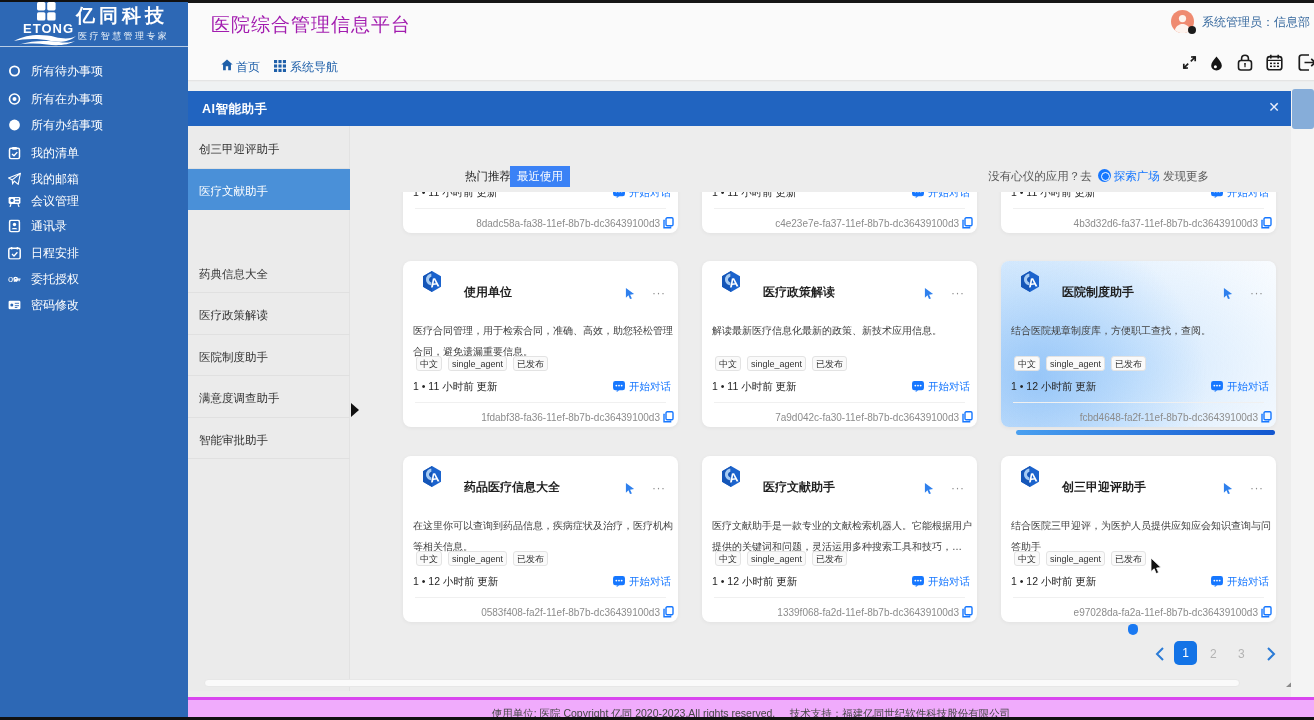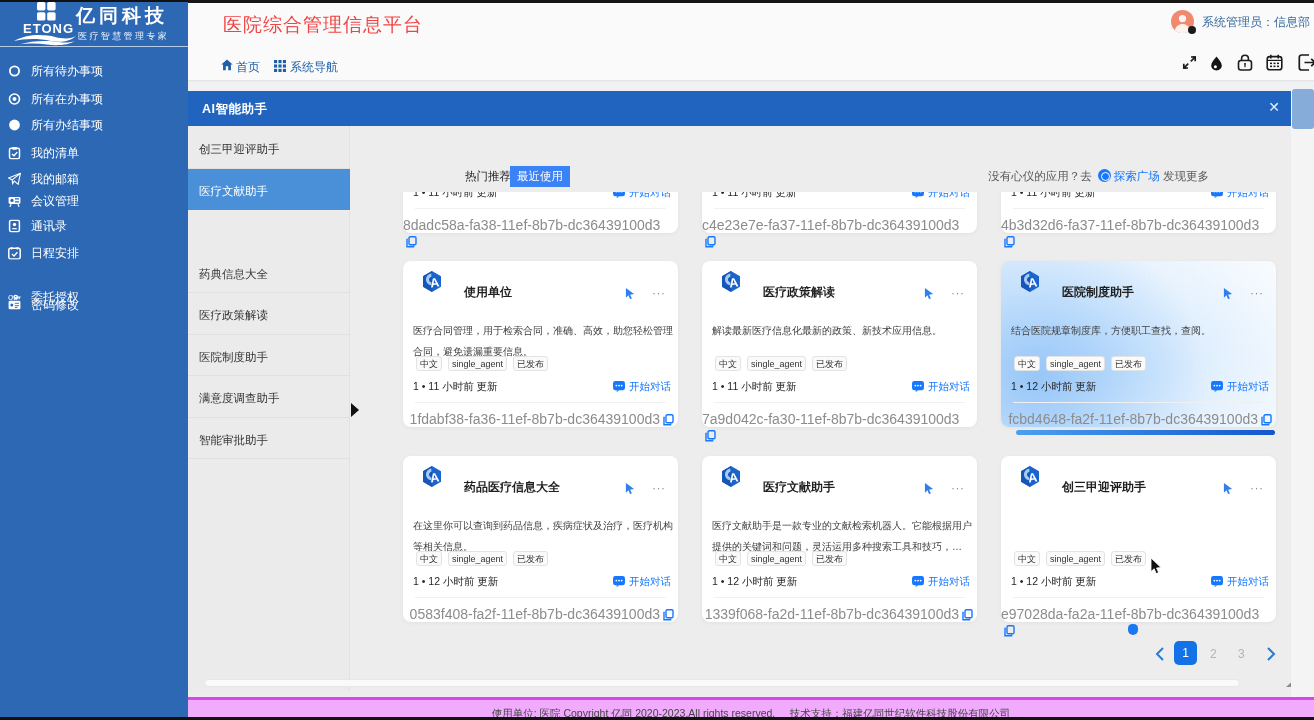--- a/index.html
+++ b/index.html
@@ -18,21 +18,21 @@
   .logo-divider { left:0; top:46px; width:188px; height:1px; background:rgba(230,238,246,.75); }
   .etong { left:23px; top:21px; color:#fff; font-weight:bold; font-size:13px; letter-spacing:1px; }
   .brand-cn { left:76px; top:3px; color:#fff; font-size:19px; font-weight:bold; letter-spacing:4px; width:110px; white-space:nowrap; font-family:"Liberation Serif",serif; }
   .brand-sub { left:78px; top:30px; color:#eef4fa; font-size:9px; letter-spacing:2.4px; white-space:nowrap; }
   .menu-item { left:0; width:188px; height:24px; color:#fff; font-size:12px; }
   .menu-item .mi-txt { position:absolute; left:31px; top:50%; transform:translateY(-50%); }
   .menu-item .mi-ico { position:absolute; left:8px; top:50%; transform:translateY(-50%); width:13px; height:13px; }
 
   
   .header { left:188px; top:2px; width:1126px; height:79px; background:#fafafa; z-index:5; border-bottom:1px solid #e4e4e4; }
-  .page-title { left:35px; top:10px; font-size:19px; color:#ef4444; letter-spacing:1px; }
+  .page-title { left:23px; top:10px; font-size:19px; color:#a21caf; letter-spacing:1px; }
   .nav-item { top:57px; font-size:12px; color:#1e5fa9; }
   .avatar { left:983px; top:8px; width:23px; height:23px; border-radius:50%; background:#ef8a70; overflow:hidden; }
   .avatar-dot { left:1000px; top:24px; width:8px; height:8px; border-radius:50%; background:#1b1b1b; }
   .admin-txt { left:1014px; top:12px; font-size:12px; color:#37699e; white-space:nowrap; }
 
   
   .gapstrip { left:188px; top:82px; width:1126px; height:9px; background:#eff1f2; z-index:5; }
 
   
   .panel-bar { left:188px; top:91px; width:1103px; height:35px; background:#2164c0; z-index:20; }
@@ -67,21 +67,21 @@
   .c-logo { position:absolute; left:20px; top:10px; width:18px; height:21px; }
   .c-title { position:absolute; left:61px; top:23px; font-size:12px; font-weight:bold; color:#1f1f1f; }
   .c-cursor { position:absolute; left:222px; top:27px; width:10px; height:11px; }
   .c-dots { position:absolute; left:249px; top:25px; color:#8c8c8c; font-size:12px; letter-spacing:.5px; }
   .c-desc { position:absolute; left:10px; top:59px; width:262px; font-size:10px; line-height:21px; color:#404040; }
   .c-tags { position:absolute; left:13px; top:94.5px; height:16px; }
   .c-tag { display:inline-block; height:15.5px; line-height:14.5px; padding:0 3px; background:#fafafa; border:1px solid #e3e3e3; border-radius:3px; font-size:9px; color:#333; margin-right:6px; vertical-align:top;text-align:right; }
   .c-meta { position:absolute; left:10px; top:119px; font-size:10.5px; color:#262626; }
   .c-chat { position:absolute; right:7px; top:119px; font-size:10.5px; color:#1677ff; }
   .c-div { position:absolute; left:12px; right:12px; top:141px; height:1px; background:#f0f0f0; }
-  .c-uuid { position:absolute; right:4px; top:150px; font-size:14px; color:#8c8c8c; }
+  .c-uuid { position:absolute; right:4px; top:150px; font-size:10px; color:#8c8c8c; }
   .c-uuid svg { vertical-align:-2px; margin-left:3px; }
 
   
   .hoverwash { position:absolute; inset:0; border-radius:8px; background:
       radial-gradient(170px 150px at 13% 70%, rgba(112,176,245,.62), rgba(140,195,250,.30) 60%, rgba(160,205,250,0) 100%),
       radial-gradient(280px 170px at 46% 64%, rgba(148,199,250,.38), rgba(190,221,252,.18) 65%, rgba(255,255,255,0) 100%),
       linear-gradient(102deg, rgba(150,200,248,.25) 0%, rgba(190,220,250,.12) 55%, rgba(255,255,255,0) 90%);
       }
   .hoverbar { position:absolute; left:666px; top:304px; width:259px; height:5px; border-radius:3px; background:linear-gradient(90deg,#4aa0f0,#1256cf); z-index:4; }
 
@@ -165,21 +165,21 @@
       <span class="mi-txt">通讯录</span>
     </div>
   <div class="abs menu-item" style="top:241px">
       <svg class="mi-ico" viewBox="0 0 13 13">
         <rect x="0.8" y="1.8" width="11.4" height="10.6" rx="1.6" fill="none" stroke="#fff" stroke-width="1.5"></rect>
         <path d="M3.6 0.4 L3.6 3 M9.4 0.4 L9.4 3" stroke="#fff" stroke-width="1.5"></path>
         <path d="M4 7.6 L6 9.4 L9.4 5.8" fill="none" stroke="#fff" stroke-width="1.4"></path>
       </svg>
       <span class="mi-txt">日程安排</span>
     </div>
-  <div class="abs menu-item" style="top:285px">
+  <div class="abs menu-item" style="top:267px">
       <svg class="mi-ico" viewBox="0 0 14 13">
         <text x="0" y="10" font-size="10" fill="#fff" font-family="Liberation Sans,sans-serif">os</text>
         <path d="M9 6.5 L13.6 6.5 M12 6.5 L12 9 M10.4 6.5 L10.4 8" stroke="#fff" stroke-width="1.2"></path>
         <circle cx="8.2" cy="6.5" r="1.8" fill="none" stroke="#fff" stroke-width="1.2"></circle>
       </svg>
       <span class="mi-txt">委托授权</span>
     </div>
   <div class="abs menu-item" style="top:293px">
       <svg class="mi-ico" viewBox="0 0 13 13">
         <rect x="0.6" y="2.2" width="11.8" height="8.6" rx="1.4" fill="#fff"></rect>
@@ -503,20 +503,21 @@
         <path d="M9 0 L18 5.25 L18 15.75 L9 21 L0 15.75 L0 5.25 Z" fill="#1b63cd"></path>
         <path d="M9 0 L9 21 L0 15.75 L0 5.25 Z" fill="#1556b8"></path>
         <path d="M8.4 2.6 C5.2 3.0 3.0 5.6 3.0 8.6 C3.0 11.7 5.4 14.1 8.4 14.4 L8.4 11.4 C7.0 11.1 6.0 10 6.0 8.6 C6.0 7.2 7.0 6.1 8.4 5.7 Z" fill="#a6cbf3"></path>
         <text x="11.6" y="16" font-size="12.5" font-weight="bold" fill="#fff" text-anchor="middle" transform="rotate(-8 11 11)">A</text>
       </svg>
     <div class="c-title">创三甲迎评助手</div>
     <svg class="c-cursor" viewBox="0 0 11 12">
         <path d="M1 0 L10 6.6 L5.6 7.3 L7.6 11.4 L5.5 12 L3.8 8 L1 10.6 Z" fill="#2f80ed"></path>
       </svg>
     <div class="c-dots">···</div>
+    <div class="c-desc">结合医院三甲迎评，为医护人员提供应知应会知识查询与问<br>答助手</div>
     <div class="c-tags"><span class="c-tag">中文</span><span class="c-tag">single_agent</span><span class="c-tag">已发布</span></div>
     <div class="c-meta">1&nbsp;•&nbsp;12 小时前 更新</div>
     <div class="c-chat"><svg width="12" height="11" viewBox="0 0 13 12" style="vertical-align:-2px;margin-right:4px">
           <rect x="0" y="0" width="13" height="10" rx="2.5" fill="#1677ff"></rect>
           <path d="M4 10 L4 12 L7 10 Z" fill="#1677ff"></path>
           <circle cx="3.6" cy="5" r="1" fill="#fff"></circle>
           <circle cx="6.5" cy="5" r="1" fill="#fff"></circle>
           <circle cx="9.4" cy="5" r="1" fill="#fff"></circle>
         </svg>开始对话</div>
     <div class="c-div"></div>

